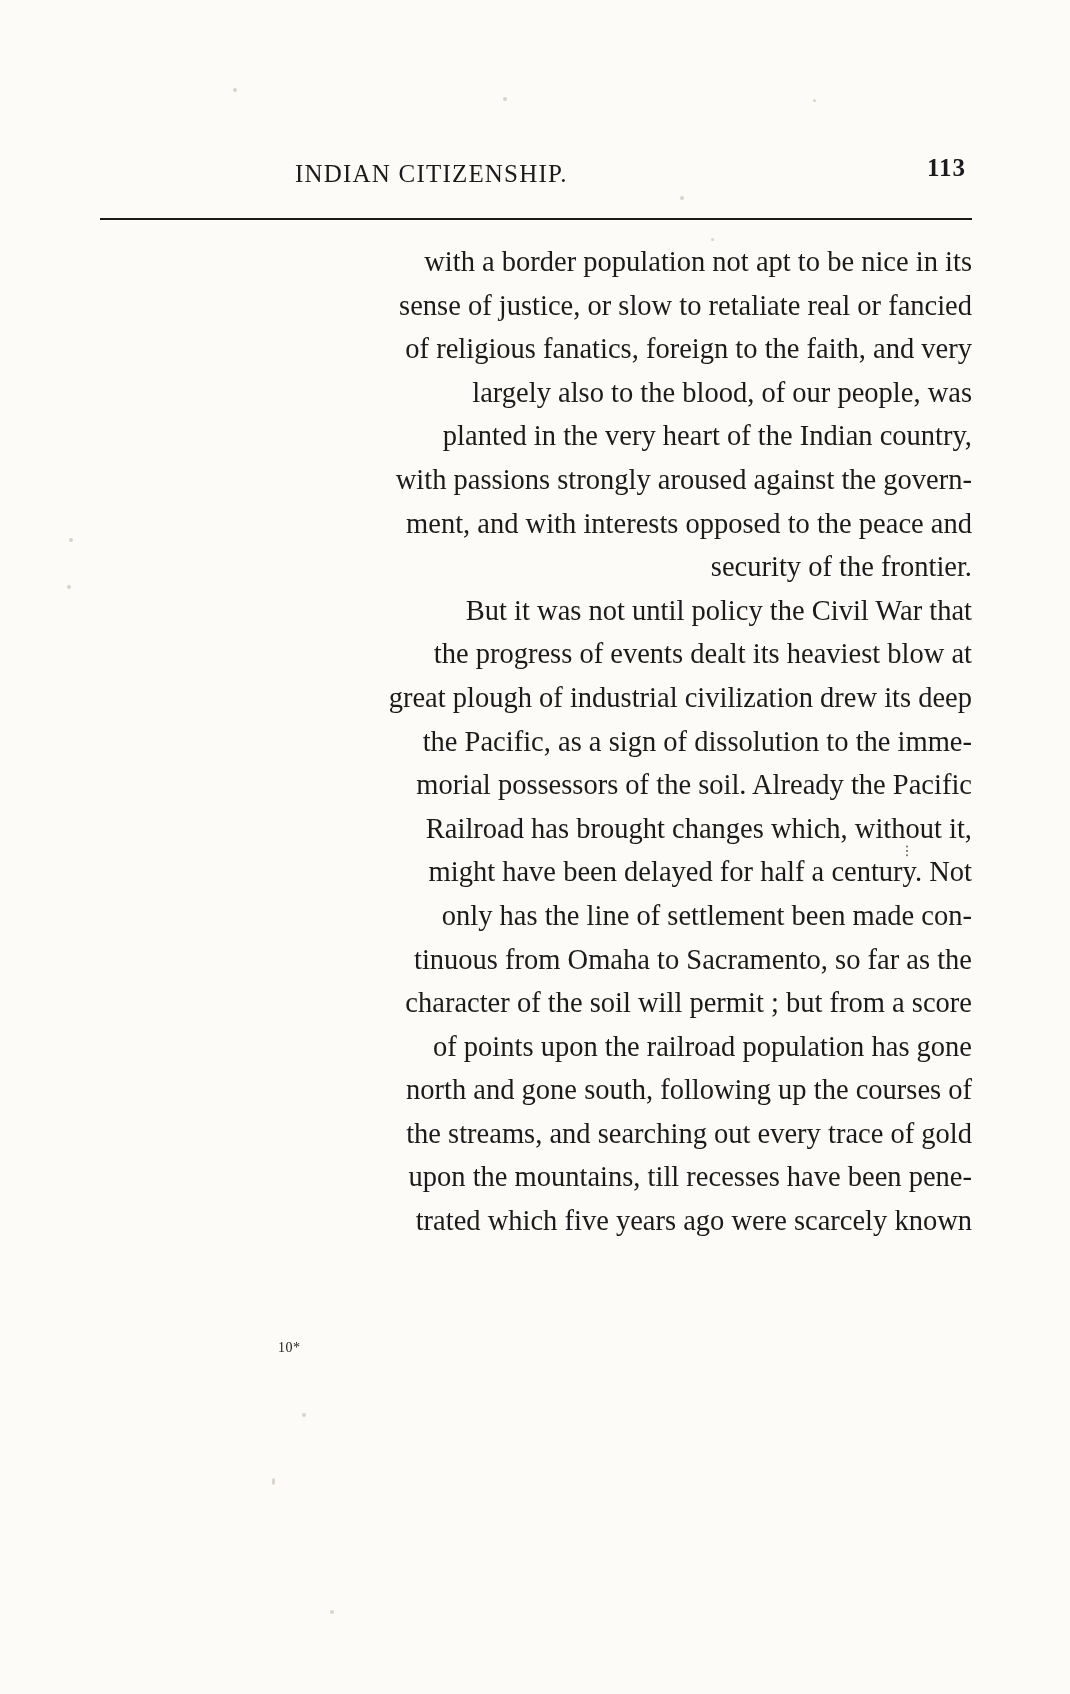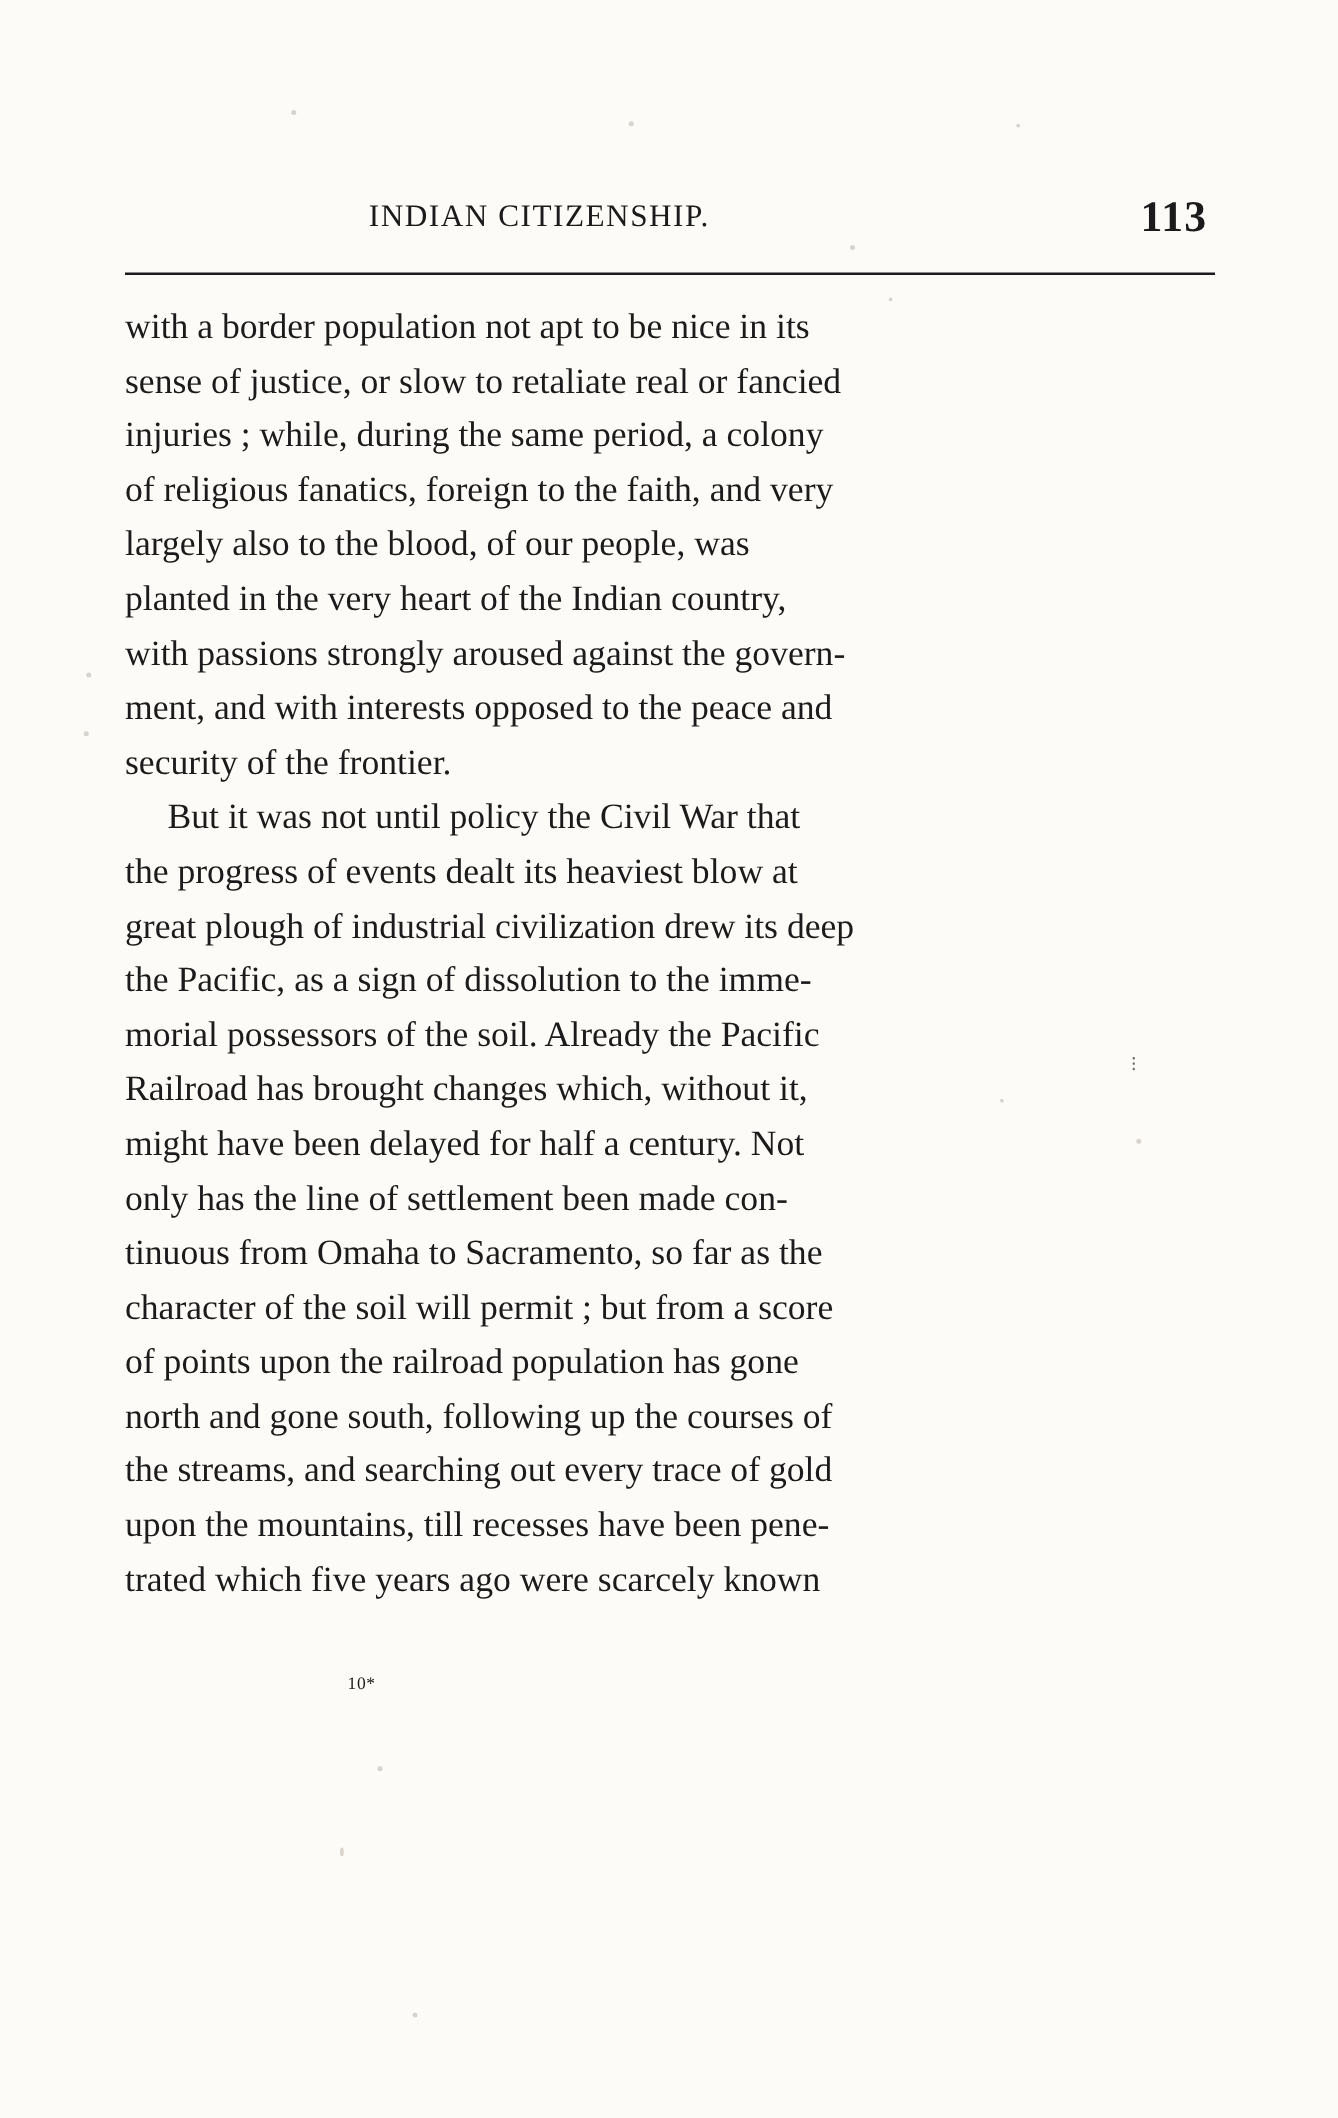--- a/index.html
+++ b/index.html
@@ -44,21 +44,21 @@
     top: 0;
     font-variant: small-caps;
     font-size: 25px;
     letter-spacing: 1.2px;
     white-space: nowrap;
   }
   .folio {
     position: absolute;
     right: 4px;
     top: -6px;
-    font-size: 35px;
+    font-size: 25px;
     font-weight: 700;
     letter-spacing: 1px;
   }
   .rule {
     position: absolute;
     left: 100px;
     top: 218px;
     width: 872px;
     height: 0;
     border-top: 2.5px solid #1b1b1b;
@@ -68,20 +68,21 @@
     left: 100px;
     top: 240px;
     width: 872px;
     font-size: 28.5px;
     line-height: 43.6px;
   }
   
   .ln {
     display: block;
     white-space: nowrap;
+    text-align: right;
   }
   .indent {
     padding-left: 34px;
   }
   .signature {
     position: absolute;
     left: 278px;
     top: 1340px;
     font-size: 14px;
     font-weight: 400;
@@ -118,21 +119,20 @@
     <div class="folio">113</div>
   </div>
 
   <div class="rule"></div>
 
   <div class="body-text">
 
     <div>
       <span class="ln">with a border population not apt to be  nice  in  its</span>
       <span class="ln">sense of justice, or slow to retaliate real or fancied</span>
-      <span class="ln">injuries ;  while,  during  the  same  period, a  colony</span>
       <span class="ln">of religious fanatics, foreign to the faith, and very</span>
       <span class="ln">largely   also   to   the   blood,   of   our   people,   was</span>
       <span class="ln">planted  in  the very  heart  of  the  Indian  country,</span>
       <span class="ln">with passions strongly aroused against the govern-</span>
       <span class="ln">ment, and with interests opposed to the peace and</span>
       <span class="ln">security of  the frontier.</span>
     </div>
 
     <div>
       <span class="ln indent">But  it was  not  until  policy  the  Civil  War  that</span>

